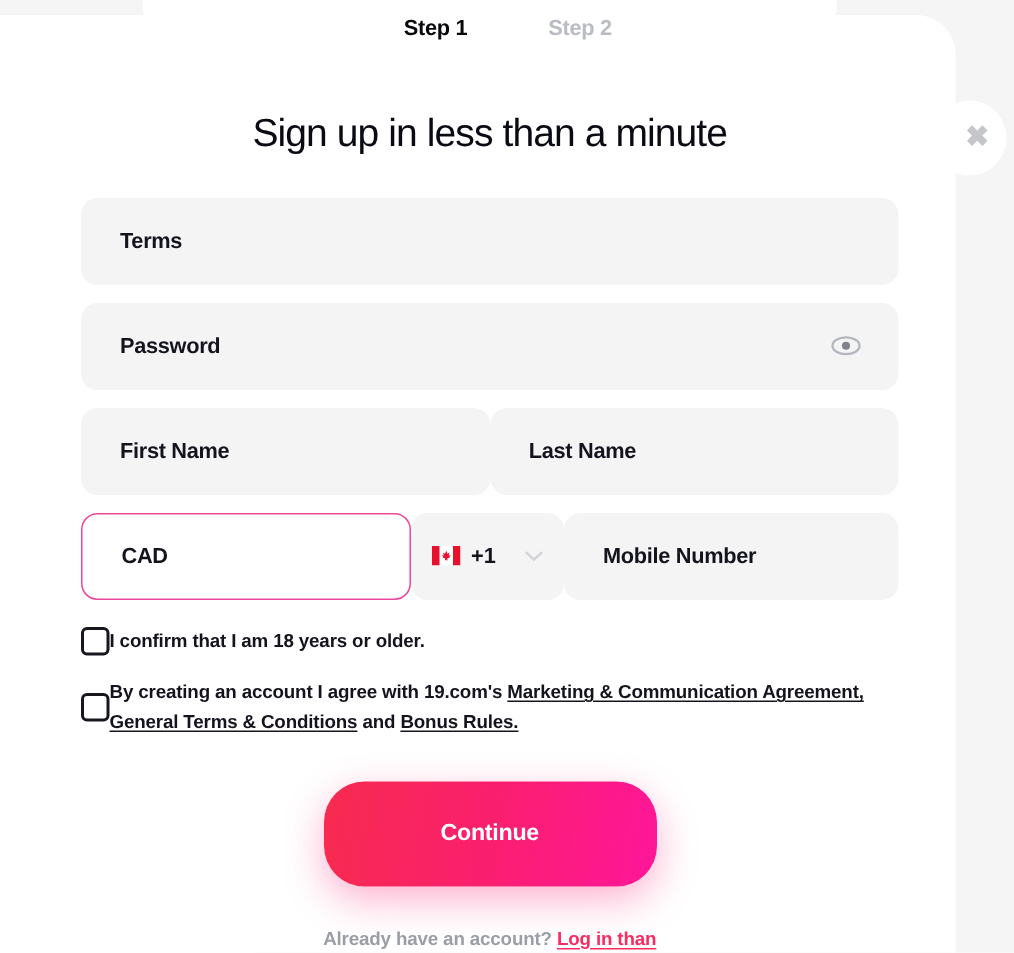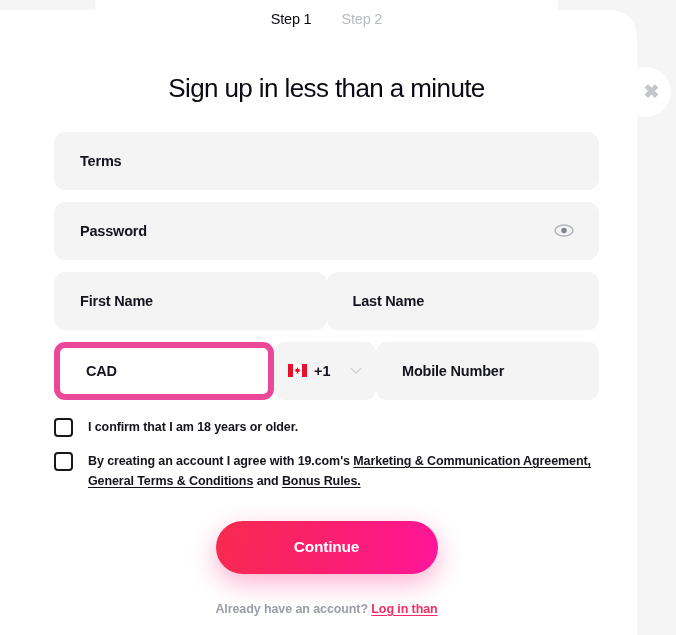--- a/index.html
+++ b/index.html
@@ -42,25 +42,26 @@
     border-radius: 34px;
     display: flex;
     align-items: flex-end;
     justify-content: center;
     padding-bottom: 9px;
     gap: 18px;
     z-index: 6;
   }
   .tab {
     font-size: 14.5px;
-    font-weight: normal;
+    font-weight: bold;
     letter-spacing: -0.2px;
     line-height: 1;
     padding: 3px 6px;
     white-space: nowrap;
+    margin-left: 24px;
   }
   .tab.active { color: #07070c; }
   .tab.inactive { color: #b9bcc3; }
 
   
   .close-bubble {
     position: absolute;
     left: 622px;
     top: 67px;
     width: 49px;
@@ -137,21 +138,21 @@
     display: flex;
     margin-bottom: 12px;
   }
   .row .field { margin-bottom: 0; }
   .half { flex: 1 1 0; }
 
   
   .currency {
     width: 220px;
     background: #ffffff;
-    border: 6px solid #ec4899;
+    border: 1px solid #ec4899;
   }
   .phone-code {
     width: 102px;
     justify-content: flex-start;
     gap: 7px;
     padding: 0 14px;
   }
   .flag {
     font-size: 14px;
     line-height: 1;
@@ -167,22 +168,21 @@
     margin-left: auto;
     display: flex;
     align-items: center;
   }
   .mobile { flex: 1 1 0; }
 
   
   .checks { margin-top: 17px; }
   .check-row {
     display: flex;
-    align-items: flex-start;
-    gap: 15px;
+    align-items: center;
     margin-bottom: 14px;
   }
   .checkbox {
     flex: 0 0 auto;
     width: 19px;
     height: 19px;
     border: 2px solid #17171f;
     border-radius: 4px;
     background: #ffffff;
     margin-top: 1px;
@@ -203,21 +203,21 @@
   }
 
   
   .cta-wrap {
     margin-top: 29px;
     display: flex;
     justify-content: center;
   }
   .cta {
     width: 222px;
-    height: 53px;
+    height: 70px;
     border: none;
     border-radius: 27px;
     background: linear-gradient(100deg, #f72b4f 0%, #fa1f6d 48%, #ff169a 100%);
     color: #ffffff;
     font-family: "Liberation Sans", sans-serif;
     font-size: 15.5px;
     font-weight: bold;
     letter-spacing: -0.2px;
     cursor: pointer;
     box-shadow: 0 9px 26px rgba(250, 30, 115, 0.34);

